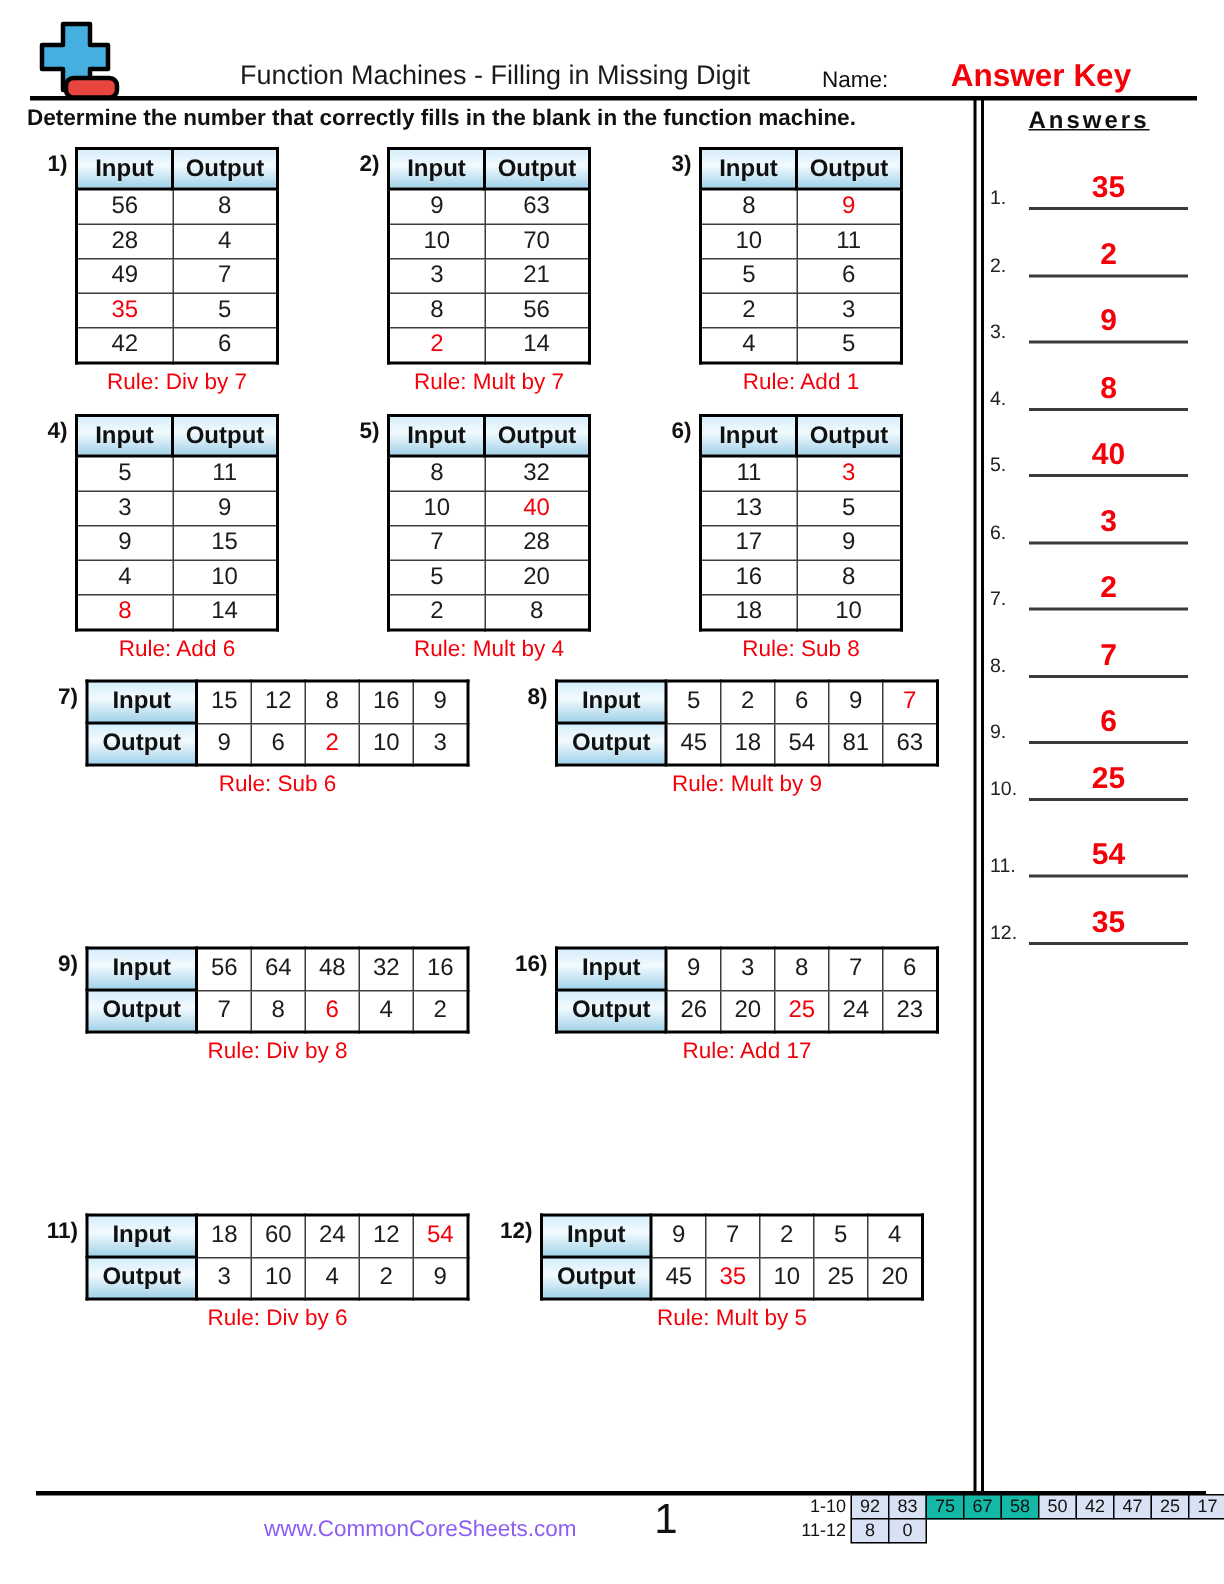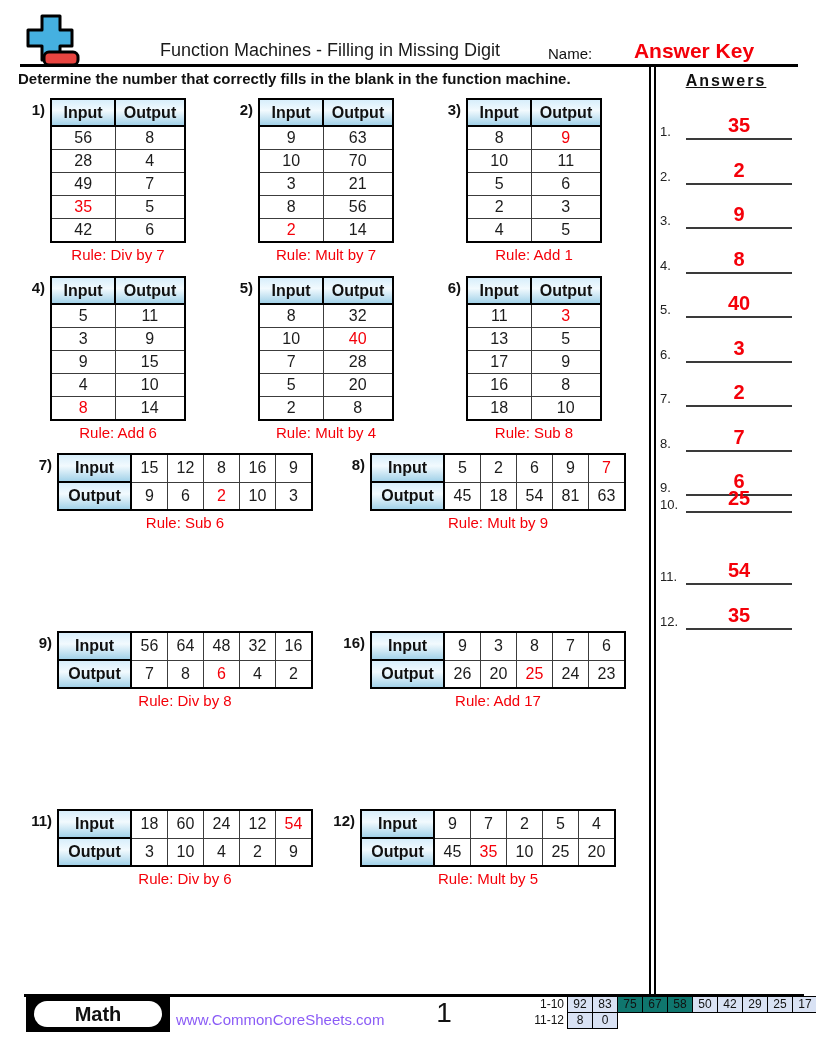--- a/index.html
+++ b/index.html
@@ -50,21 +50,21 @@
   .subject-badge{position:absolute;left:26px;top:996px;width:144px;height:36px;background:#000;
                  display:flex;align-items:center;justify-content:center;}
   .subject-pill{width:128px;height:26px;background:#fff;border-radius:14px;display:flex;
                 align-items:center;justify-content:center;font-size:20px;font-weight:bold;}
   .website{position:absolute;left:176px;top:1011px;font-size:15px;color:#8b5cf6;}
   .page-number{position:absolute;left:418px;top:997px;width:52px;text-align:center;font-size:28px;}
   .score-table{position:absolute;left:524px;top:996px;}
   .score-row{display:flex;height:17px;align-items:stretch;}
   .score-label{width:40px;text-align:right;padding-right:4px;font-size:12px;line-height:17px;}
   .score-cell{width:24px;border:1px solid #000;margin-left:-1px;font-size:12px;line-height:15px;
-              text-align:center;background:#0f766e;}
+              text-align:center;background:#14b8a6;}
   .score-cell.shaded{background:#d9e2f4;}
   .score-row + .score-row{margin-top:-1px;}
 </style>
 </head>
 <body>
 
 <div class="page">
 
   <svg class="logo" viewBox="0 0 60 56">
     <path d="M18 4 h18 v14 h12 v16 h-12 v14 h-18 v-14 h-14 v-16 h14 z" fill="#45b0e0" stroke="#000" stroke-width="3" stroke-linejoin="round"></path>
@@ -108,21 +108,21 @@
         <span class="ans-line"><span class="ans-val">2</span></span>
       </div>
       <div class="ans-item" style="top: 420.5px;">
         <span class="ans-num">8.</span>
         <span class="ans-line"><span class="ans-val">7</span></span>
       </div>
       <div class="ans-item" style="top: 465px;">
         <span class="ans-num">9.</span>
         <span class="ans-line"><span class="ans-val">6</span></span>
       </div>
-      <div class="ans-item" style="top: 482px;">
+      <div class="ans-item" style="top: 503px;">
         <span class="ans-num">10.</span>
         <span class="ans-line"><span class="ans-val">25</span></span>
       </div>
       <div class="ans-item" style="top: 554px;">
         <span class="ans-num">11.</span>
         <span class="ans-line"><span class="ans-val">54</span></span>
       </div>
       <div class="ans-item" style="top: 598.5px;">
         <span class="ans-num">12.</span>
         <span class="ans-line"><span class="ans-val">35</span></span>
@@ -486,36 +486,33 @@
               <td>25</td>
               <td>20</td>
             </tr>
           </tbody>
         </table>
     <span class="rule">Rule: Mult by 5</span>
       </span>
   </div>
 
   <div class="footer-line"></div>
-  <div class="subject-badge">
-    <div class="subject-pill">Math</div>
-  </div>
   <div class="website">www.CommonCoreSheets.com</div>
   <div class="page-number">1</div>
   <div class="score-table" id="score-table">
       <div class="score-row">
         <span class="score-label">1-10</span>
         <span class="score-cell shaded">92</span>
         <span class="score-cell shaded">83</span>
         <span class="score-cell">75</span>
         <span class="score-cell">67</span>
         <span class="score-cell">58</span>
         <span class="score-cell shaded">50</span>
         <span class="score-cell shaded">42</span>
-        <span class="score-cell shaded">29</span>
+        <span class="score-cell shaded">47</span>
         <span class="score-cell shaded">25</span>
         <span class="score-cell shaded">17</span>
       </div>
       <div class="score-row">
         <span class="score-label">11-12</span>
         <span class="score-cell shaded">8</span>
         <span class="score-cell shaded">0</span>
       </div>
     </div>
 

